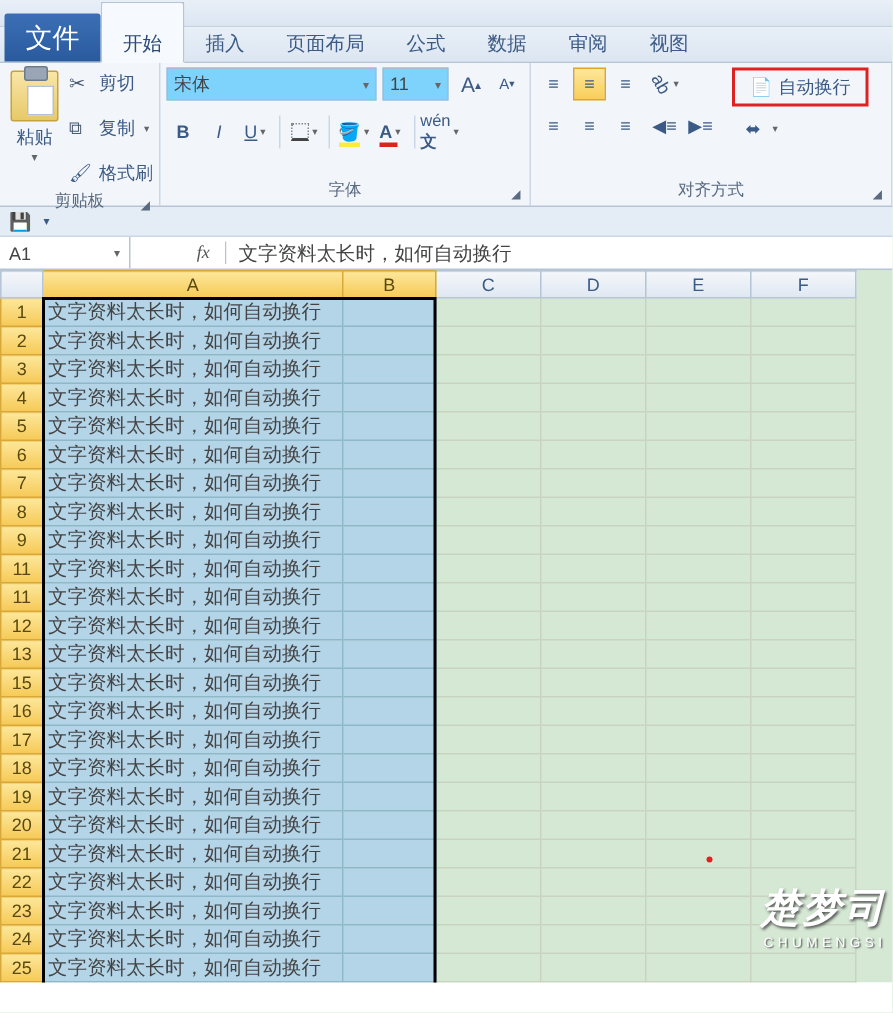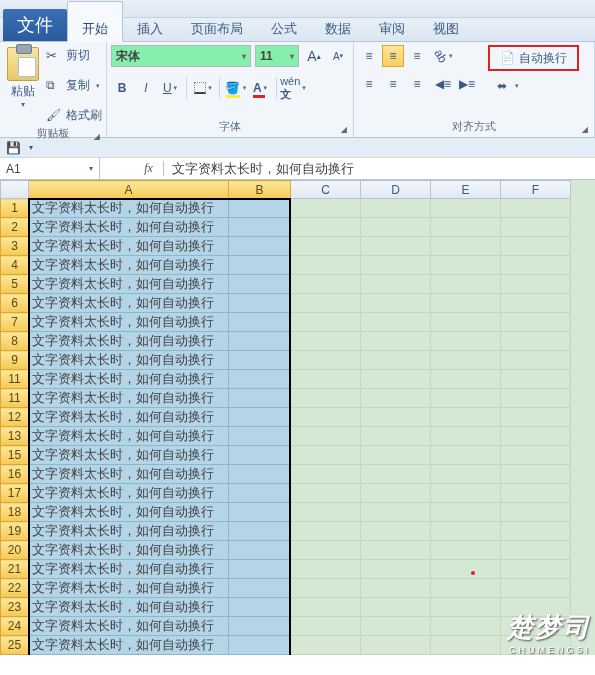--- a/index.html
+++ b/index.html
@@ -29,21 +29,21 @@
 .paste-label { font-size:12px; color:#3b5a85; margin-top:2px; }
 .clip-small { display:flex; flex-direction:column; gap:13px; padding-top:2px; }
 .clip-row { display:flex; align-items:center; gap:4px; font-size:12px; color:#3b5a85; cursor:pointer; }
 .ico { width:16px; height:16px; display:inline-block; }
 .ico-cut::before { content:"✂"; color:#4a5a70; font-size:13px; }
 .ico-copy::before { content:"⧉"; color:#4a5a70; font-size:12px; }
 .ico-brush::before { content:"🖌"; font-size:12px; }
 
 
 .font-top { display:flex; gap:4px; margin-bottom:6px; }
-.combo { background:#86efac; border:1px solid #a9b8cd; height:22px; display:flex; align-items:center; padding:0 4px; font-size:12px;font-weight:bold; }
+.combo { background:#7dd3fc; border:1px solid #a9b8cd; height:22px; display:flex; align-items:center; padding:0 4px; font-size:12px; }
 .combo .dd { margin-left:auto; font-size:8px; color:#666; padding-left:6px; }
 .font-name { width:140px; }
 .font-size { width:44px; }
 .grow-shrink { display:flex; gap:2px; }
 .sq { width:22px; height:22px; border:1px solid transparent; display:flex; align-items:center; justify-content:center; cursor:pointer; color:#3b5a85; font-size:12px; }
 .font-bot { display:flex; gap:2px; }
 .split { display:flex; align-items:center; }
 .split .dd { font-size:7px; margin-left:2px; color:#666; }
 
 
@@ -51,41 +51,41 @@
 .align-row { display:flex; gap:2px; }
 .sq.active { border:1px solid #e0a528; background:linear-gradient(#fde79a,#f9ce5a); }
 .wrap-merge { display:flex; flex-direction:column; gap:4px; margin-left:6px; }
 .wide-btn { display:flex; align-items:center; gap:4px; padding:0 8px; height:22px; border:1px solid transparent; cursor:pointer; color:#3b5a85; font-size:12px; }
 .wide-btn.hl { border:2px solid #d22; padding:0 10px; height:26px; }
 .wide-btn .dd { font-size:7px; margin-left:4px; color:#666; }
 
 
 .qat { height:20px; background:#e4ecf6; border-bottom:1px solid #cbd7e6; display:flex; align-items:center; padding-left:6px; gap:8px; color:#3b5a85; }
 .fbar { display:flex; height:22px; border-bottom:1px solid #b6c4d8; background:#fff; }
-.name-box { width:100px; border-right:1px solid #b6c4d8; display:flex; align-items:center; padding:0 6px; font-size:12px; }
+.name-box { width:87px; border-right:1px solid #b6c4d8; display:flex; align-items:center; padding:0 6px; font-size:12px; }
 .name-box .dd { margin-left:auto; font-size:8px; color:#666; }
 .fx-area { display:flex; align-items:center; flex:1; }
 .fx-btn { width:24px; text-align:center; font-style:italic; font-family:"Times New Roman"; color:#555; border-right:1px solid #b6c4d8; margin-left:40px; padding-right:6px; }
 .f-input { flex:1; padding:0 8px; font-size:13px; background:#fff; font-family:SimSun; }
 
 
 .grid-wrap { position:relative; background:#d5e8d4; }
 .grid { border-collapse:collapse; table-layout:fixed; }
 .grid th, .grid td { border:1px solid #c8d4c0; font-size:13px; height:18px; padding:0; }
 .grid thead th { background:linear-gradient(#f4f7fb,#dfe7f1); color:#3b5a85; font-weight:normal; font-size:12px; text-align:center; border-color:#b6c4d8; }
 .corner { width:28px; background:linear-gradient(#f4f7fb,#dfe7f1)!important; }
 .grid thead th.sel, .grid tbody th.sel { background:linear-gradient(#fde79a,#f6c956); color:#5a4a10; border-color:#d8a83a; }
 .grid tbody th { background:linear-gradient(#f4f7fb,#dfe7f1); text-align:center; font-weight:normal; color:#3b5a85; font-size:12px; width:28px; border-color:#b6c4d8; }
 .grid tbody td { background:#d5e8d4; }
 .grid tbody td.selcell { background:#b4d4e8; border-color:#8eb8c8; font-family:SimSun; padding-left:3px; white-space:nowrap; }
 .colA { width:200px; } .colB { width:62px; } .colO { width:70px; }
 .sel-border { position:absolute; border:2px solid #000; pointer-events:none; }
 
 
-.wm { position:absolute; right:4px; bottom:0; text-align:right; }
+.wm { position:absolute; right:4px; bottom:22px; text-align:right; }
 .wm-main { font-size:26px; font-weight:bold; color:#fff; text-shadow:1px 1px 2px #555; font-style:italic; letter-spacing:2px; }
 .wm-sub { font-size:9px; color:#fff; letter-spacing:3px; text-shadow:1px 1px 1px #555; }
 .redpt { position:absolute; width:4px; height:4px; background:#d22; border-radius:50%; }
 </style>
 </head>
 <body>
 
 <div class="titlebar"></div>
 
 <div class="ribbon-tabs">

